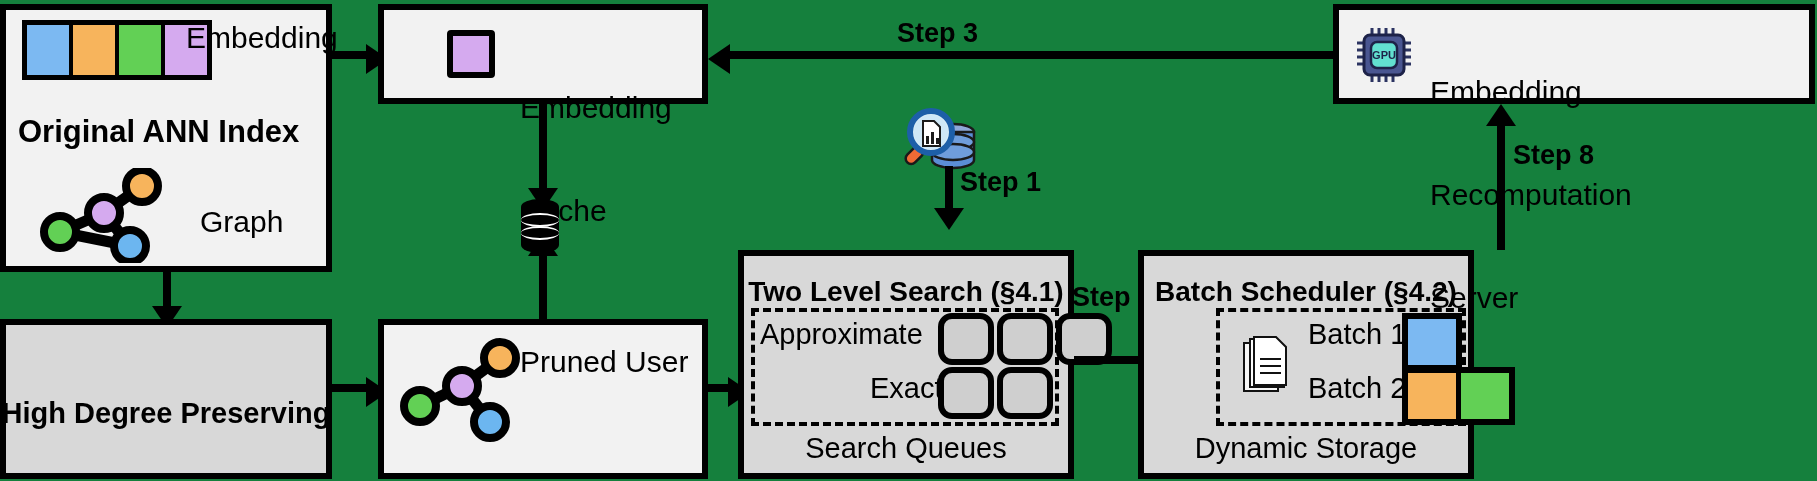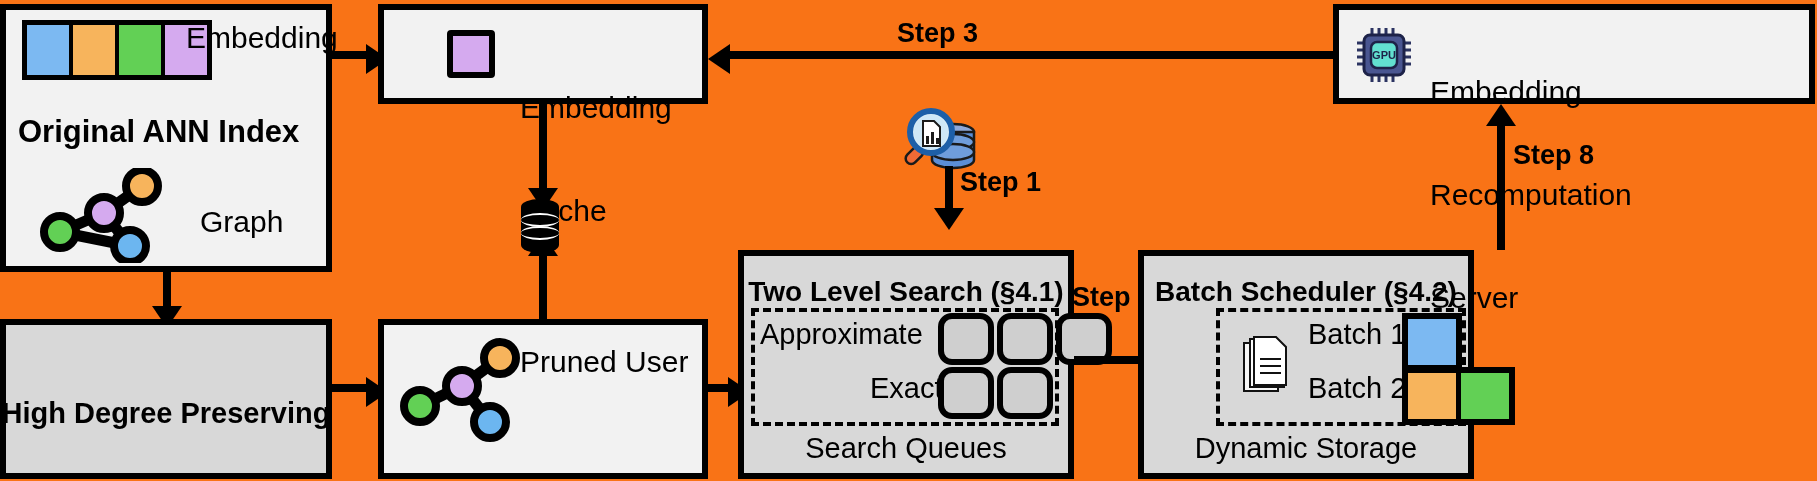--- a/index.html
+++ b/index.html
@@ -4,21 +4,21 @@
 <style>
   html,body{margin:0;padding:0;background:#ffffff;}
   body{
     font-family:"Liberation Sans", sans-serif;
     -webkit-font-smoothing:antialiased;
   }
   #stage{
     position:relative;
     width:1817px;
     height:481px;
-    background:#f97316;
+    background:#15803d;
     overflow:hidden;
   }
   .box{
     position:absolute;
     box-sizing:border-box;
     border:6px solid #000;
     background:#f2f2f2;
   }
   .box.shade{ background:#d8d8d8; }
   .lbl{

